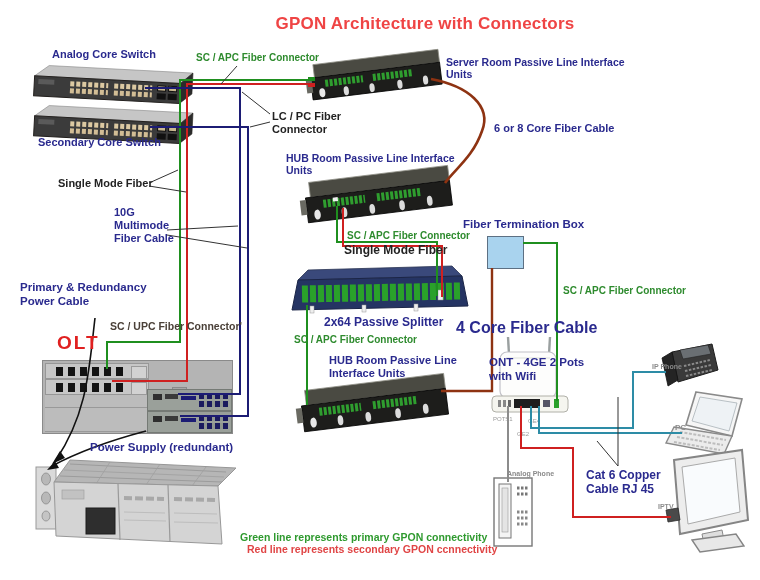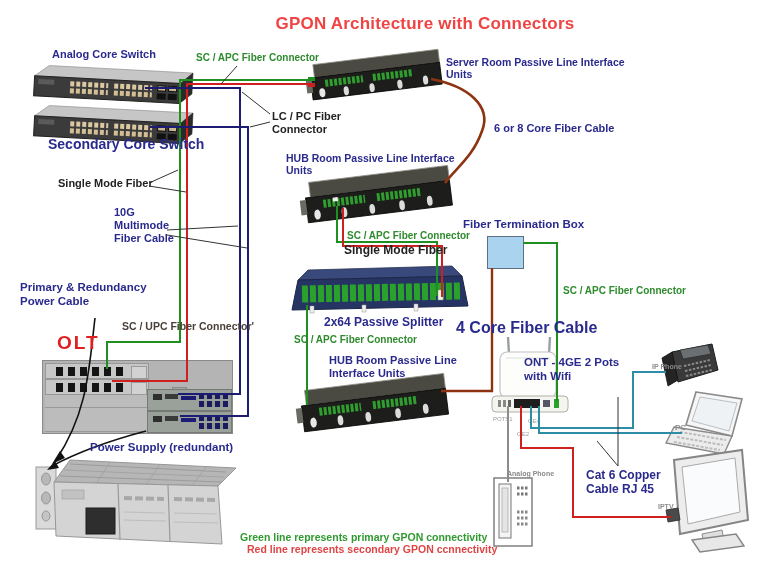--- a/index.html
+++ b/index.html
@@ -285,37 +285,37 @@
       <polygon points="47,470 55,461 59,468" fill="#111"></polygon>
     </g>
   </svg>
 
   <div class="lbl" id="title">GPON Architecture  with Connectors</div>
 
   <div class="lbl navy" style="left:52px;top:48px;font-size:11px;">Analog Core  Switch</div>
   <div class="lbl green" style="left:196px;top:52px;font-size:10px;">SC / APC Fiber Connector</div>
   <div class="lbl black" style="left:272px;top:110px;width:80px;font-size:11px;">LC / PC Fiber Connector</div>
   <div class="lbl navy" style="left:446px;top:56px;width:200px;font-size:10.5px;">Server Room Passive  Line Interface Units</div>
-  <div class="lbl navy" style="left:48px;top:136px;font-size:14px;">Secondary Core  Switch</div>
+  <div class="lbl navy" style="left:38px;top:136px;font-size:11px;">Secondary Core  Switch</div>
   <div class="lbl navy" style="left:494px;top:122px;font-size:11px;">6 or 8 Core Fiber Cable</div>
   <div class="lbl navy" style="left:286px;top:152px;width:196px;font-size:10.5px;">HUB  Room Passive  Line Interface Units</div>
   <div class="lbl black" style="left:58px;top:177px;font-size:11px;">Single Mode Fiber</div>
   <div class="lbl navy" style="left:114px;top:206px;width:72px;font-size:11px;">10G Multimode Fiber Cable</div>
   <div class="lbl navy" style="left:463px;top:218px;font-size:11.5px;">Fiber Termination Box</div>
   <div class="lbl green" style="left:347px;top:230px;font-size:10px;">SC / APC Fiber Connector</div>
   <div class="lbl black" style="left:344px;top:243px;font-size:12px;">Single Mode Fiber</div>
   <div class="lbl green" style="left:563px;top:285px;font-size:10px;">SC / APC Fiber Connector</div>
   <div class="lbl navy" style="left:20px;top:281px;width:128px;font-size:11.5px;">Primary &amp; Redundancy Power Cable</div>
-  <div class="lbl grayb" style="left:122px;top:320px;font-size:10.5px;">SC / UPC Fiber Connector'</div>
+  <div class="lbl grayb" style="left:110px;top:320px;font-size:10.5px;">SC / UPC Fiber Connector'</div>
   <div class="lbl" style="left:57px;top:332px;font-size:19px;color:#e02020;letter-spacing:2px;">OLT</div>
   <div class="lbl navy" style="left:324px;top:315px;font-size:12px;">2x64 Passive  Splitter</div>
   <div class="lbl green" style="left:294px;top:334px;font-size:10px;">SC / APC Fiber Connector</div>
   <div class="lbl navy" style="left:456px;top:319px;font-size:16px;">4 Core Fiber Cable</div>
   <div class="lbl navy" style="left:329px;top:354px;width:138px;font-size:11px;">HUB  Room Passive Line Interface Units</div>
-  <div class="lbl navy" style="left:524px;top:356px;width:108px;font-size:11.5px;">ONT  - 4GE  2 Pots with Wifi</div>
+  <div class="lbl navy" style="left:489px;top:356px;width:108px;font-size:11.5px;">ONT  - 4GE  2 Pots with Wifi</div>
   <div class="lbl navy" style="left:90px;top:441px;font-size:11.5px;">Power Supply (redundant)</div>
   <div class="lbl navy" style="left:586px;top:468px;width:86px;font-size:12px;">Cat 6 Copper Cable RJ 45</div>
 
   <div class="lbl tiny" style="left:652px;top:363px;font-size:7px;">IP Phone</div>
   <div class="lbl tiny" style="left:675px;top:423px;font-size:8px;">PC</div>
   <div class="lbl tiny" style="left:507px;top:470px;font-size:7px;">Analog Phone</div>
   <div class="lbl tiny" style="left:658px;top:503px;font-size:7px;">IPTV</div>
 
   <div class="port-lbl" style="left:493px;top:416px;">POTS1</div>
   <div class="port-lbl" style="left:528px;top:418px;">GE4</div>

